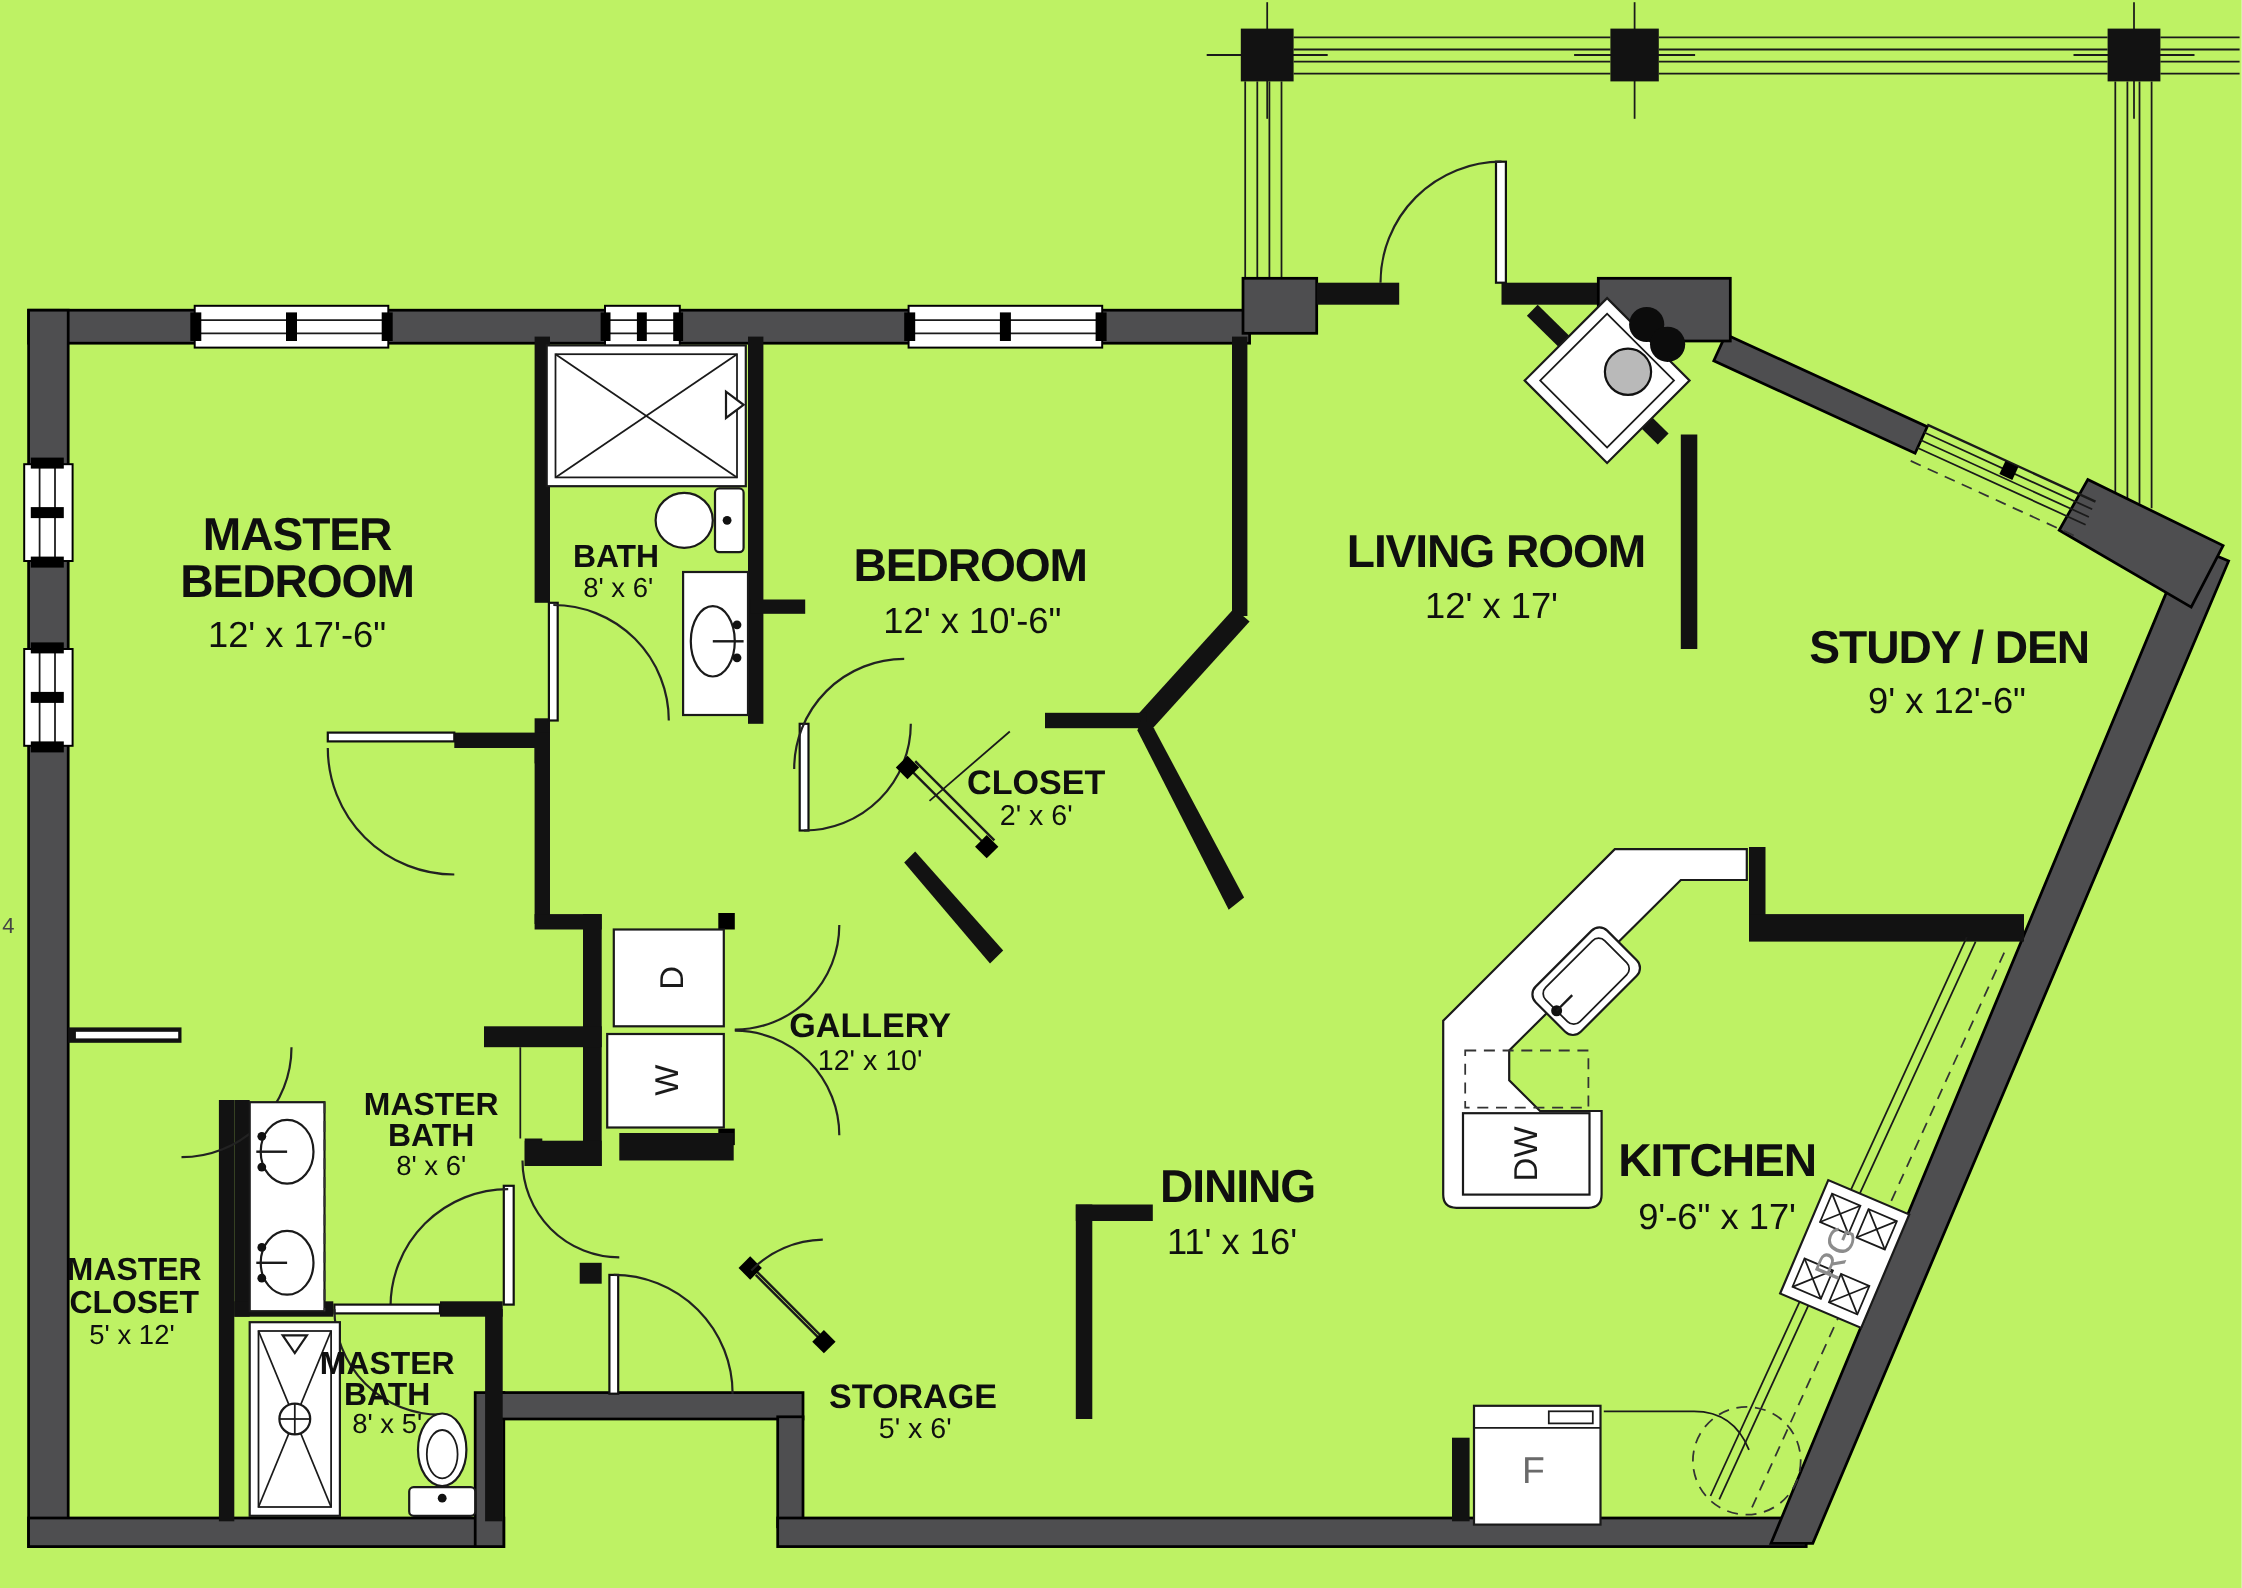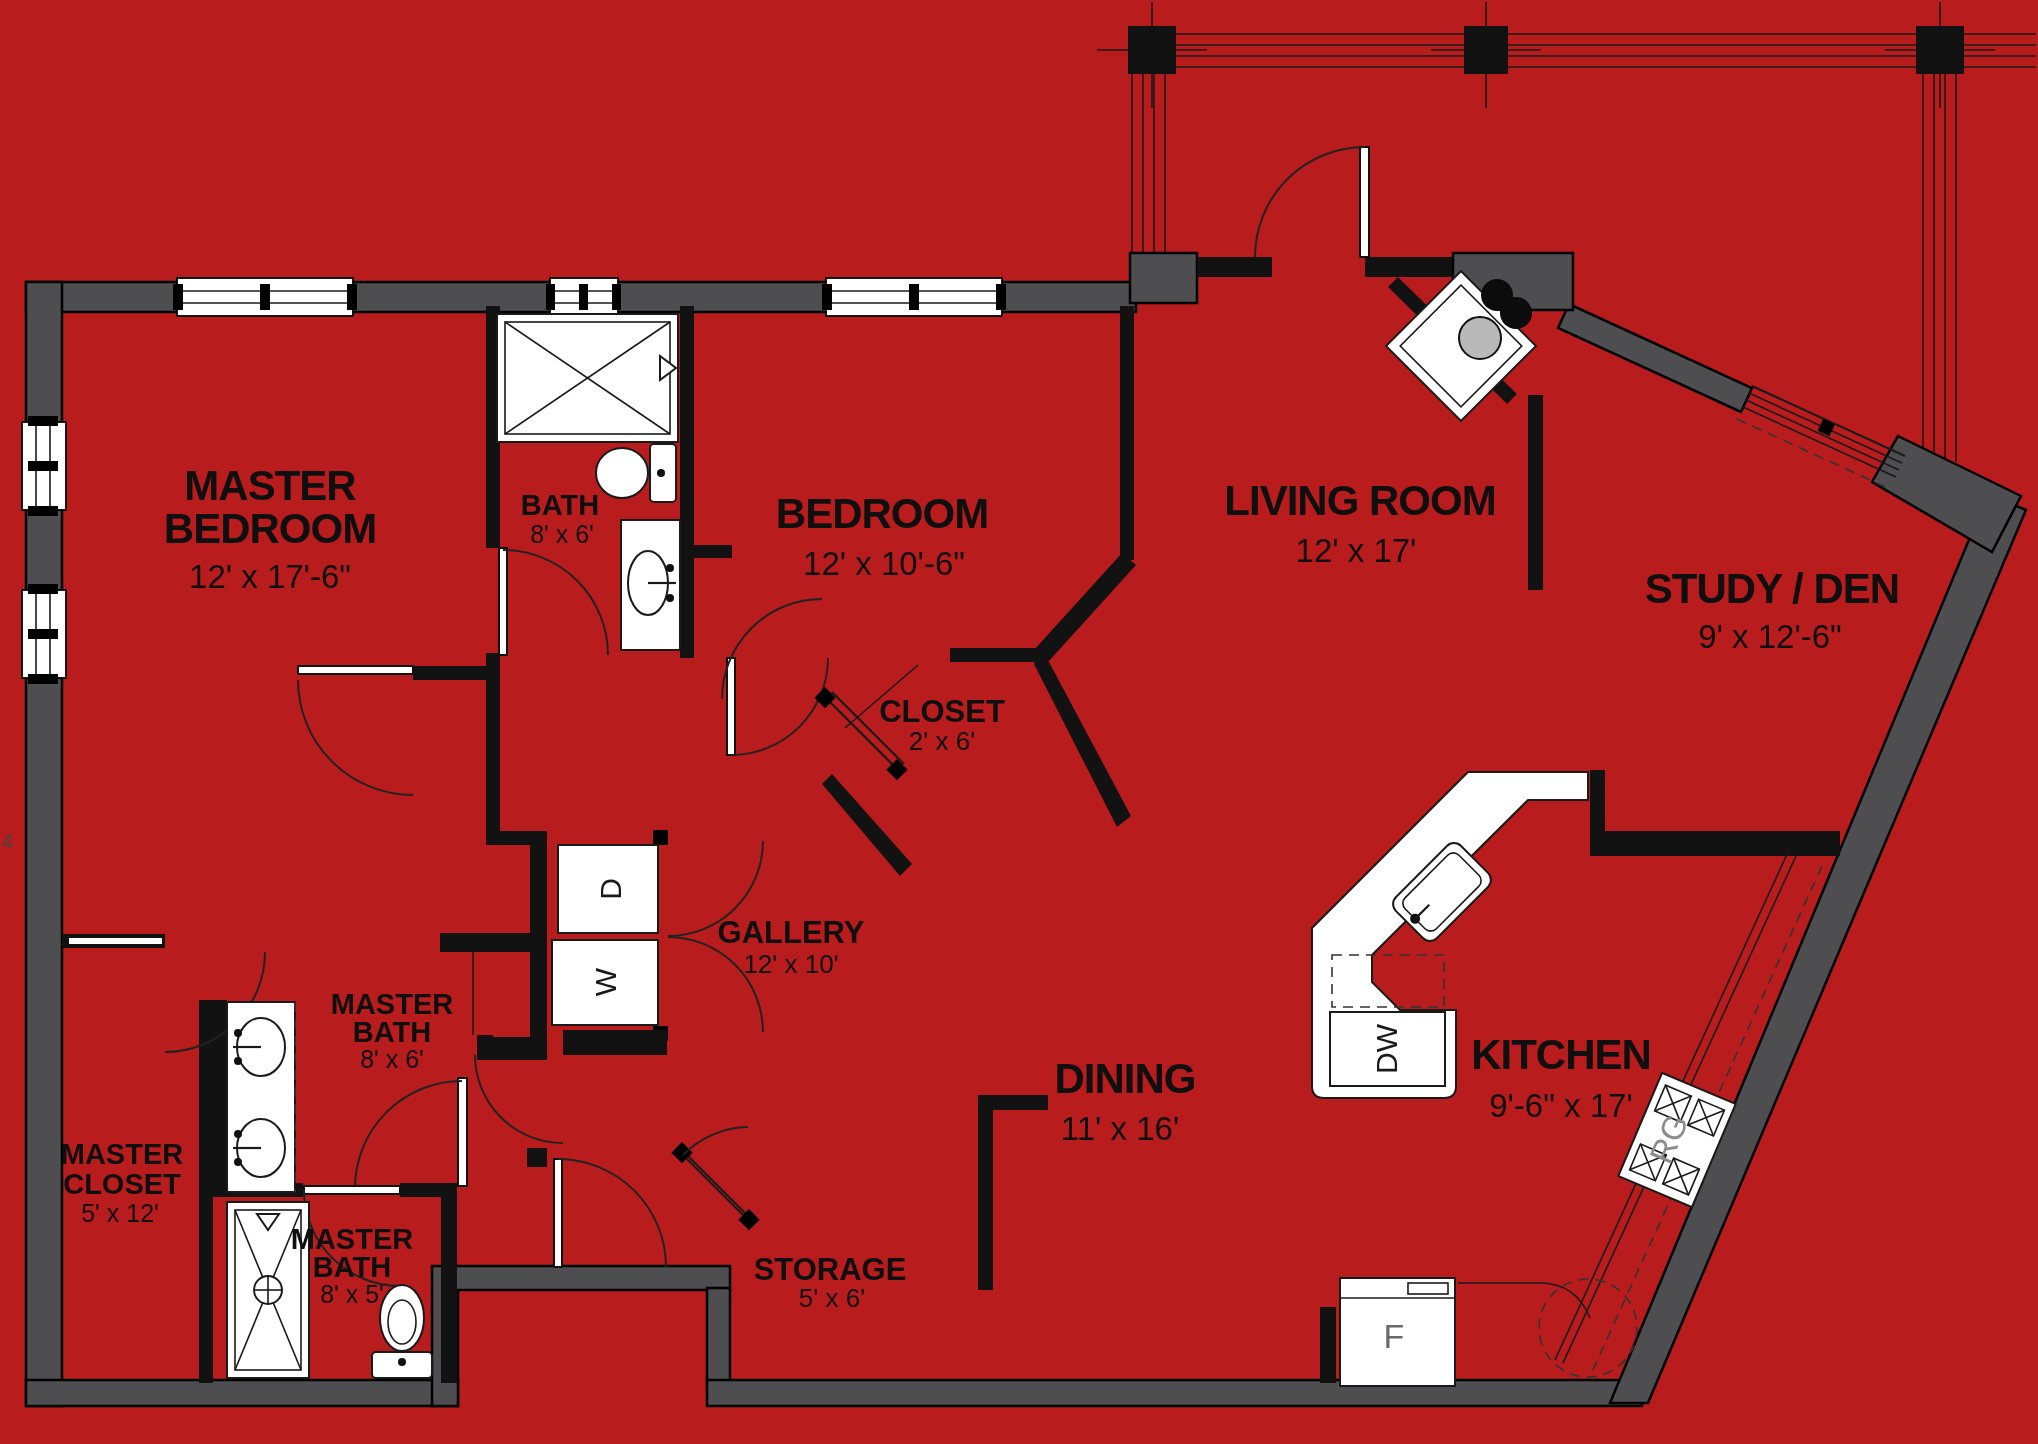--- a/index.html
+++ b/index.html
@@ -1,16 +1,16 @@
 <!DOCTYPE html>
 <html><head>
 <meta charset="utf-8">
 <style>
   html,body{margin:0;padding:0;background:#fff;}
-  .plan-wrap{width:2038px;height:1444px;position:relative;background:#b91c1c;font-family:"Liberation Sans",sans-serif;}
+  .plan-wrap{width:2038px;height:1444px;position:relative;background:#bef264;font-family:"Liberation Sans",sans-serif;}
   svg{display:block;}
   .ext{fill:#4e4e50;stroke:#000;stroke-width:2.5;}
   .intw{fill:#121212;stroke:none;}
   .fix{fill:#fff;stroke:#1a1a1a;stroke-width:2;}
   .thin{fill:none;stroke:#1a1a1a;stroke-width:1.6;}
   .thin2{fill:none;stroke:#1a1a1a;stroke-width:2.2;}
   .arc{fill:none;stroke:#222;stroke-width:2;}
   .leaf{fill:#fff;stroke:#111;stroke-width:2;}
   .dash{fill:none;stroke:#333;stroke-width:1.6;stroke-dasharray:10 7;}
   .glass{fill:#fff;stroke:#000;stroke-width:1.8;}

